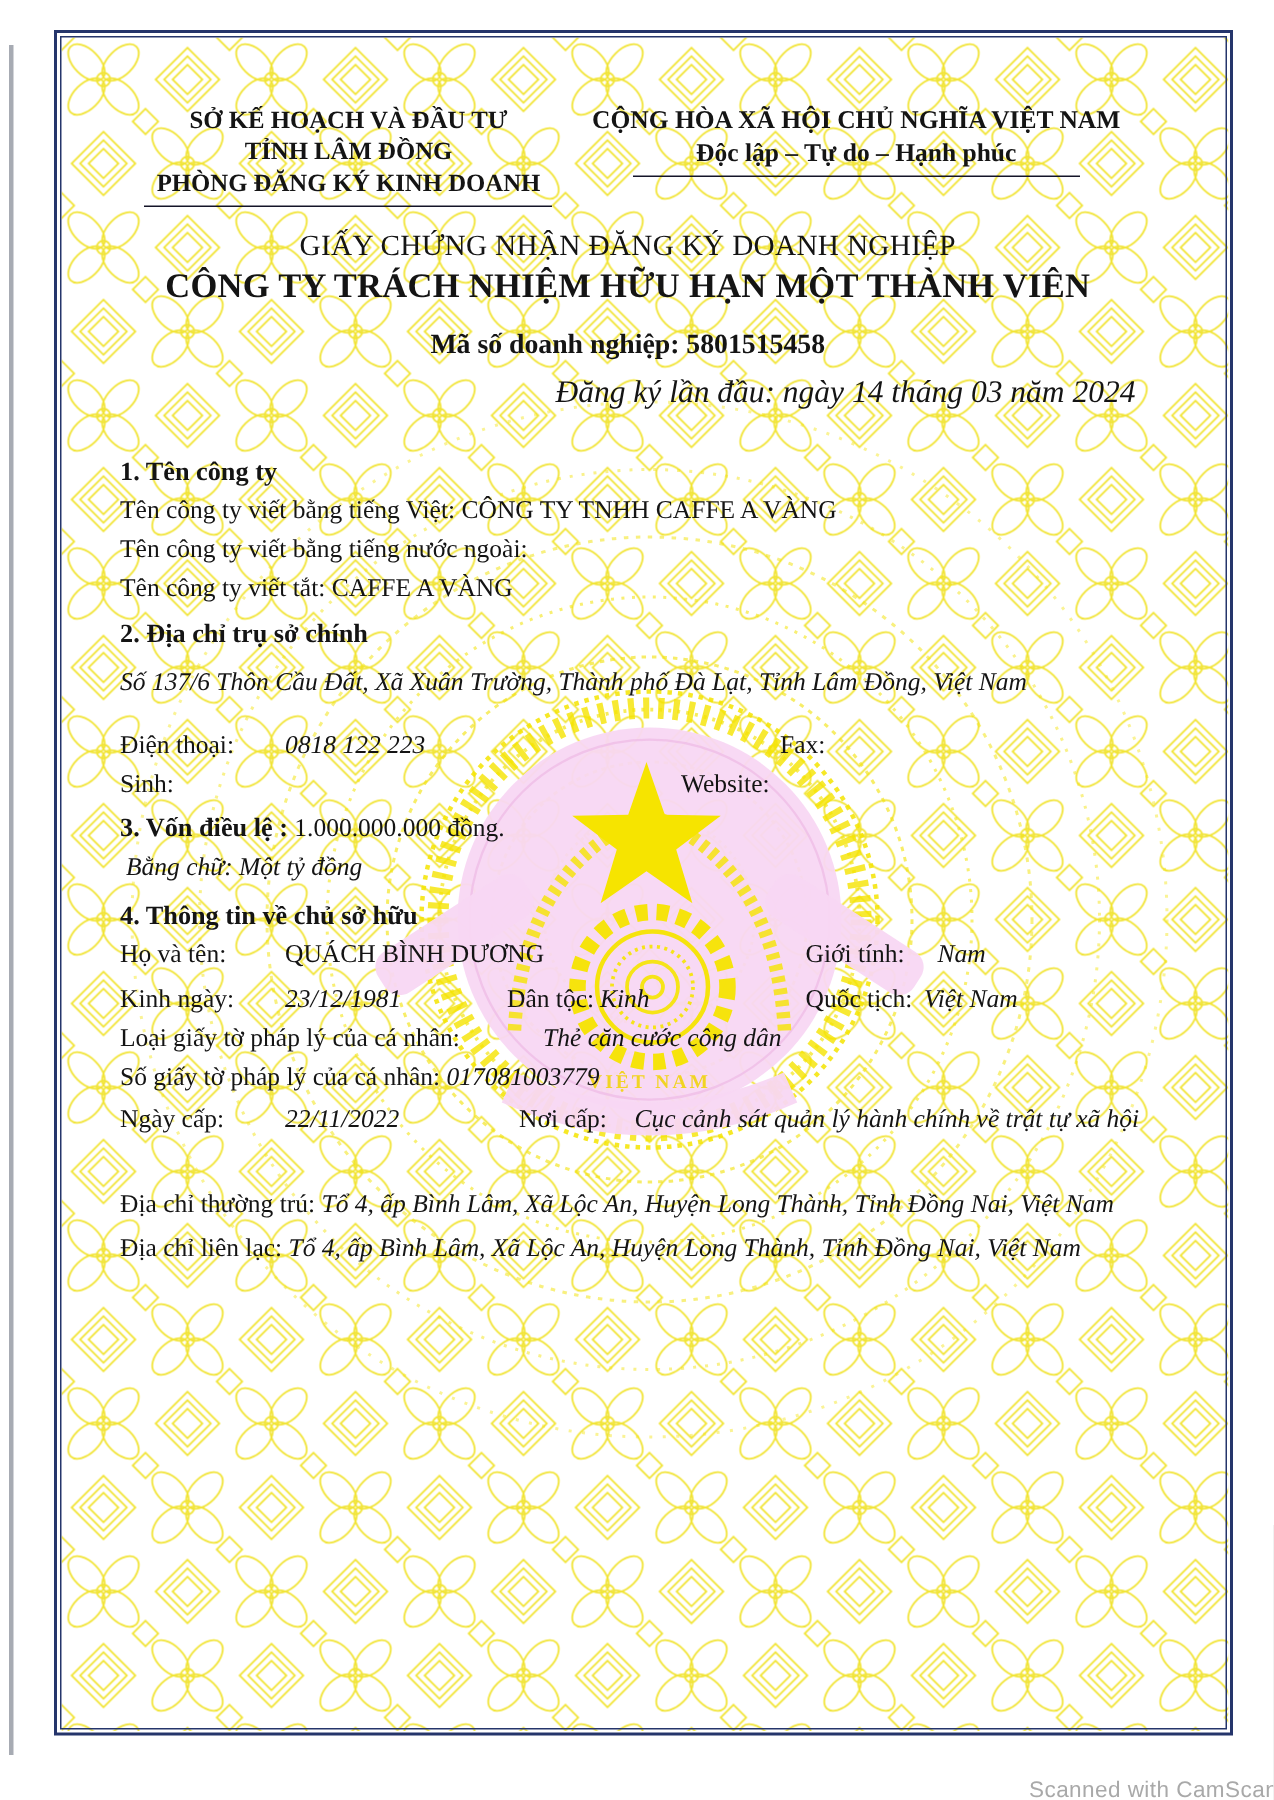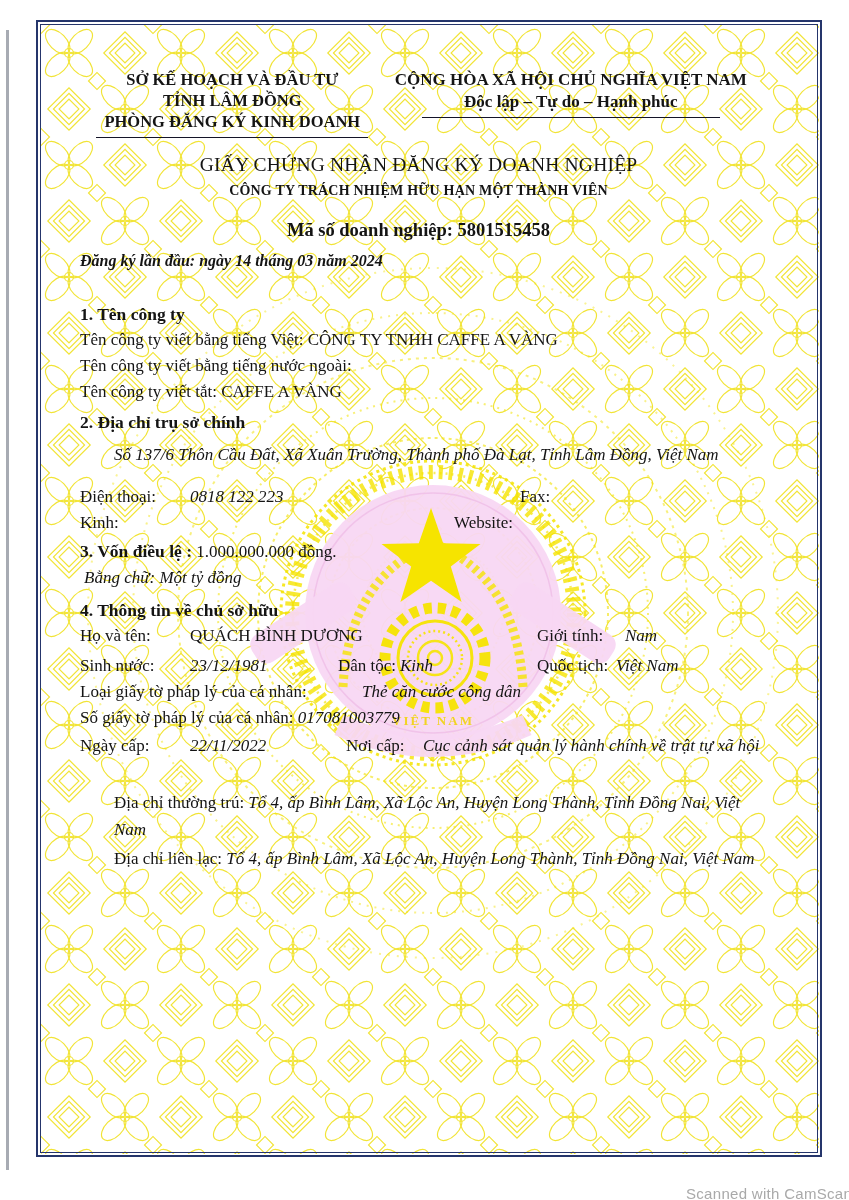--- a/index.html
+++ b/index.html
@@ -15,29 +15,29 @@
     position:absolute;left:41px;top:25px;width:778px;height:1129px;
     padding:44px 62px 0 39px;box-sizing:border-box;font-size:17px;line-height:26px;
   }
   .header{display:flex;font-weight:bold;}
   .h-left{width:45%;text-align:center;font-size:16.5px;line-height:21px;}
   .h-right{width:55%;text-align:center;font-size:17px;line-height:22px;}
   .rule{border-top:1.6px solid #141428;height:0;}
   .rule-left{width:272px;margin:5px auto 0;}
   .rule-right{width:298px;margin:4px auto 0;}
   .title1{margin-top:14px;text-align:center;font-weight:normal;font-size:19.5px;line-height:26px;letter-spacing:.2px;}
-  .title2{text-align:center;font-weight:bold;font-size:14px;line-height:26px;letter-spacing:.2px;}
+  .title2{text-align:center;font-weight:bold;font-size:23px;line-height:26px;letter-spacing:.2px;}
   .taxcode{margin-top:14px;text-align:center;font-weight:bold;font-size:18.5px;line-height:24px;}
-  .regdate{margin-top:7px;text-align:left;font-weight:bold;font-style:italic;font-size:16px;line-height:24px;}
+  .regdate{margin-top:7px;text-align:right;font-weight:normal;font-style:italic;font-size:21px;line-height:24px;}
   .sec-heading{font-weight:bold;font-size:17.5px;line-height:26px;}
   .mt28{margin-top:28px}.mt16{margin-top:16px}.mt6{margin-top:6px}.mt4{margin-top:4px}.mt2{margin-top:2px}
   .row{position:relative;line-height:26px;}
   .abs{position:absolute;top:0;white-space:nowrap;}
   .it{font-style:italic;}
-  .para{line-height:27px;margin-left:34px;}
+  .para{line-height:27px;}
   .indent4{padding-left:4px;}
   .noicap-val{position:absolute;top:0;left:343px;width:352px;white-space:normal;line-height:25px;}
   .row-2l{height:52px;}
   .scanner-note{
     position:absolute;left:686px;top:1185px;width:260px;
     font-family:"Liberation Sans","DejaVu Sans",sans-serif;
     font-size:15px;color:#a9a9a9;letter-spacing:.3px;white-space:nowrap;
   }
 </style>
 </head>
@@ -167,21 +167,21 @@
 
     <div class="sec-heading mt4">2. Địa chỉ trụ sở chính</div>
     <div class="para it mt6">Số 137/6 Thôn Cầu Đất, Xã Xuân Trường, Thành phố Đà Lạt, Tỉnh Lâm Đồng, Việt Nam</div>
     <div class="row mt16">
       <span>Điện thoại:</span>
       <span class="abs it" style="left:110px">0818 122 223</span>
       <span class="abs" style="left:440px">Fax:</span>
       <span class="abs" style="left:485px"></span>
     </div>
     <div class="row">
-      <span>Kinh:</span>
+      <span>Sinh:</span>
       <span class="abs" style="left:64px"></span>
       <span class="abs" style="left:374px">Website:</span>
       <span class="abs" style="left:452px"></span>
     </div>
 
     <div class="row mt2">
       <span class="sec-heading">3. Vốn điều lệ :</span>
        <span>1.000.000.000 đồng.</span>
     </div>
     <div class="row it indent4">
@@ -190,21 +190,21 @@
     </div>
 
     <div class="sec-heading mt6">4. Thông tin về chủ sở hữu</div>
     <div class="row">
       <span>Họ và tên:</span>
       <span class="abs" style="left:110px">QUÁCH BÌNH DƯƠNG</span>
       <span class="abs" style="left:457px">Giới tính:</span>
       <span class="abs it" style="left:545px">Nam</span>
     </div>
     <div class="row mt4">
-      <span>Sinh nước:</span>
+      <span>Kinh ngày:</span>
       <span class="abs it" style="left:110px">23/12/1981</span>
       <span class="abs" style="left:258px">Dân tộc:</span>
       <span class="abs it" style="left:320px">Kinh</span>
       <span class="abs" style="left:457px">Quốc tịch:</span>
       <span class="abs it" style="left:536px">Việt Nam</span>
     </div>
     <div class="row">
       <span>Loại giấy tờ pháp lý của cá nhân:</span>
       <span class="abs it" style="left:282px">Thẻ căn cước công dân</span>
     </div>

